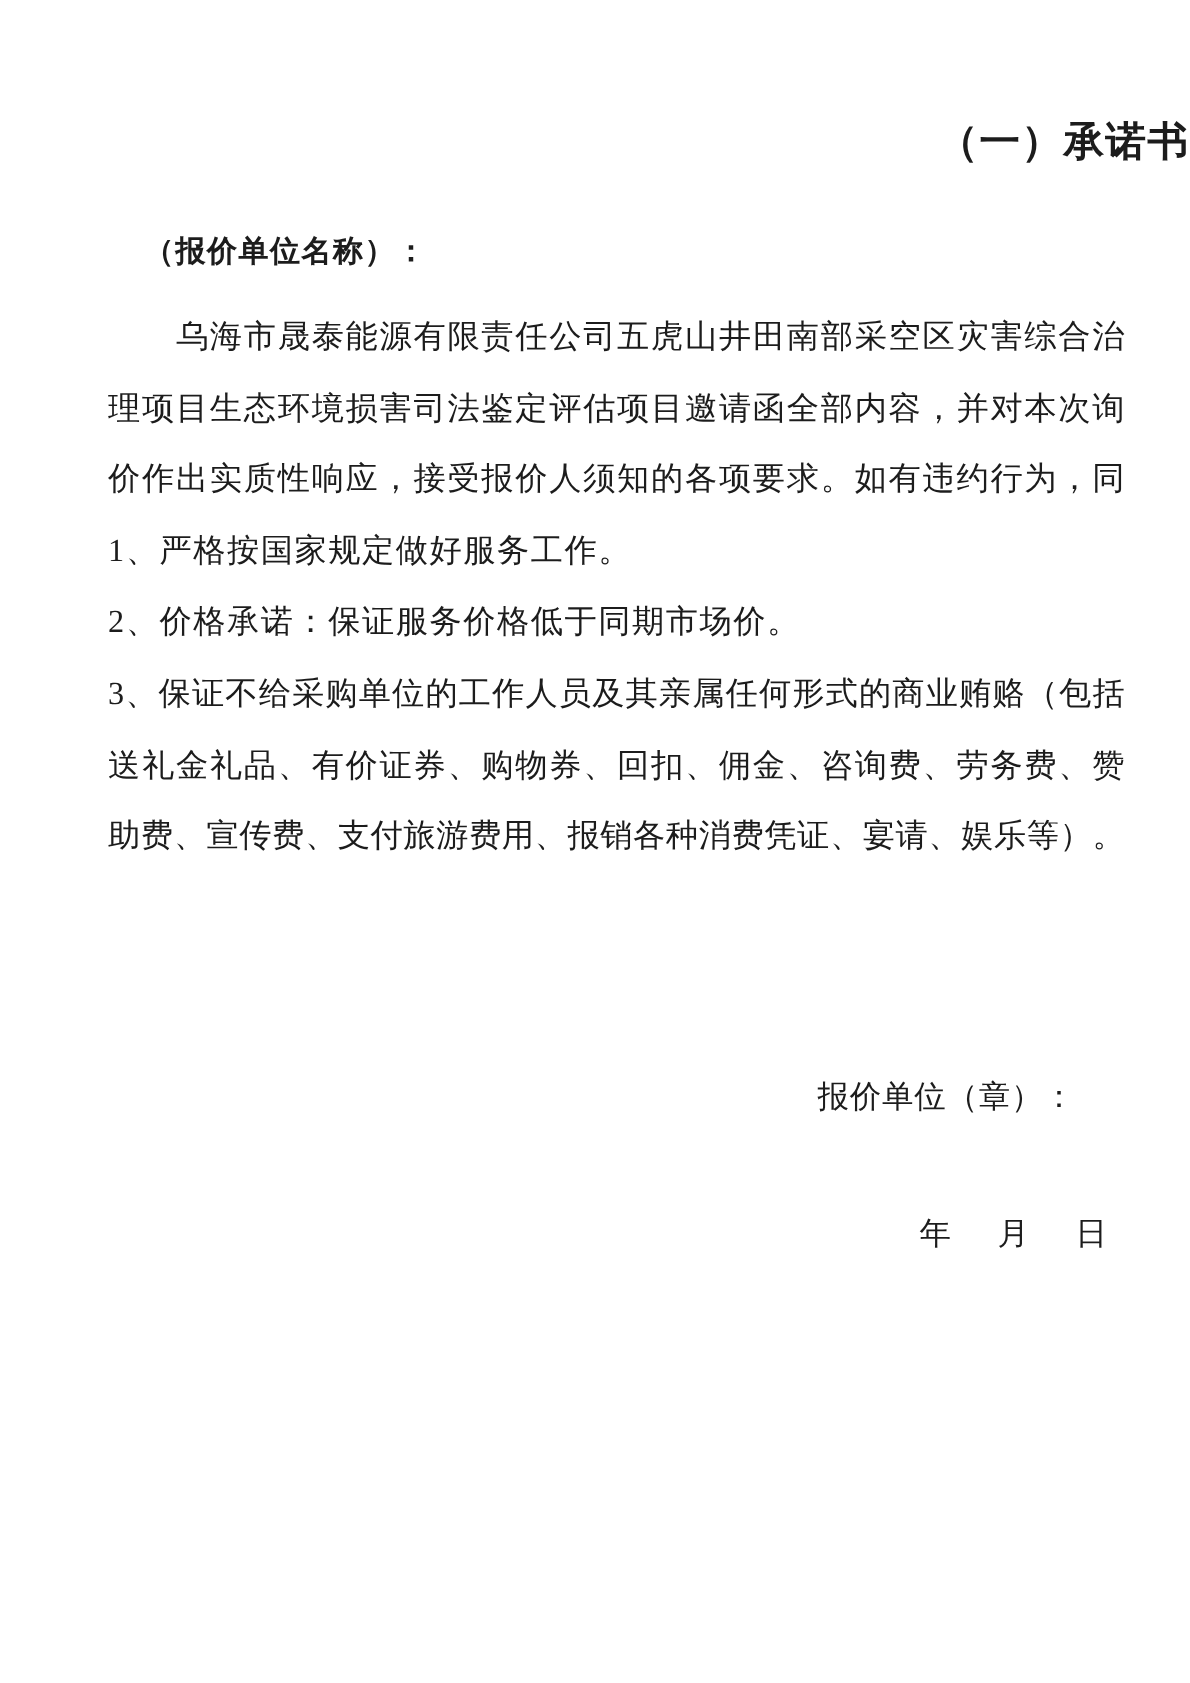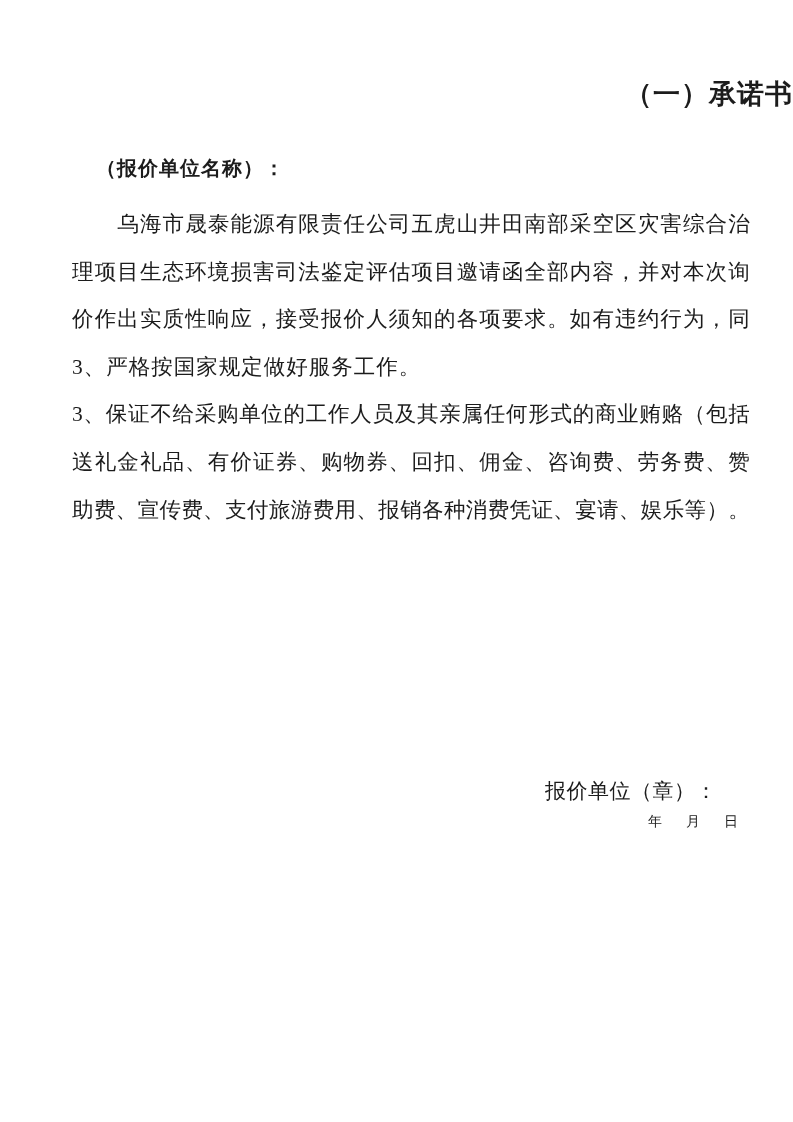--- a/index.html
+++ b/index.html
@@ -54,31 +54,31 @@
     white-space: nowrap;
   }
   .text-line.fill {
     display: flex;
     justify-content: space-between;
     letter-spacing: 0;
     white-space: normal;
   }
   .sig-unit {
     position: absolute;
-    top: 776px;
+    top: 716px;
     right: 76px;
     font-size: 21px;
     line-height: 30px;
     letter-spacing: 0.5px;
   }
   .sig-date {
     position: absolute;
     top: 807px;
     right: 50px;
-    font-size: 14px;
+    font-size: 21px;
     line-height: 30px;
     letter-spacing: 5px;
   }
 </style>
 </head>
 <body>
 
 <div class="page">
 
   <h1 class="doc-title">（一）承诺书</h1>
@@ -175,21 +175,22 @@
         <span>。</span>
         <span>如</span>
         <span>有</span>
         <span>违</span>
         <span>约</span>
         <span>行</span>
         <span>为</span>
         <span>，</span>
         <span>同</span>
       </div>
-      <div class="text-line">3、严格按国家规定做好服务工作。</div>
+      <div class="text-line">1、严格按国家规定做好服务工作。</div>
+      <div class="text-line">2、价格承诺：保证服务价格低于同期市场价。</div>
       <div class="text-line fill">
         <span>3</span>
         <span>、</span>
         <span>保</span>
         <span>证</span>
         <span>不</span>
         <span>给</span>
         <span>采</span>
         <span>购</span>
         <span>单</span>

